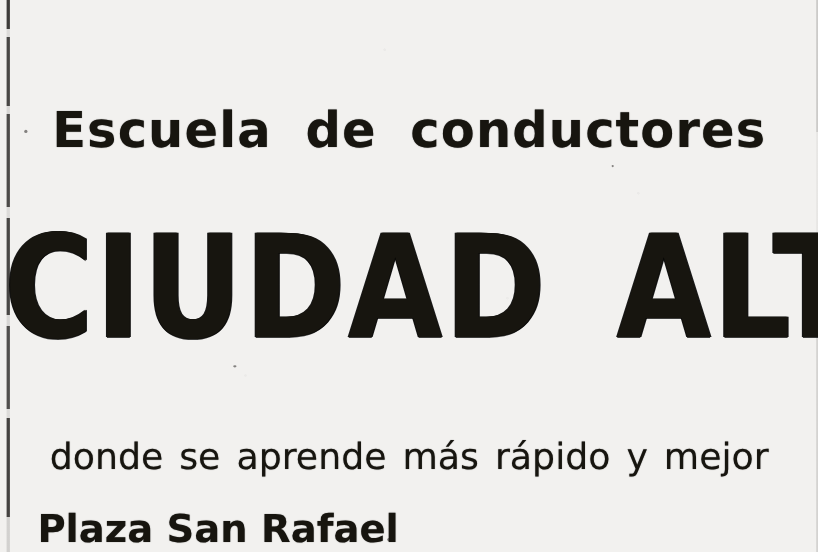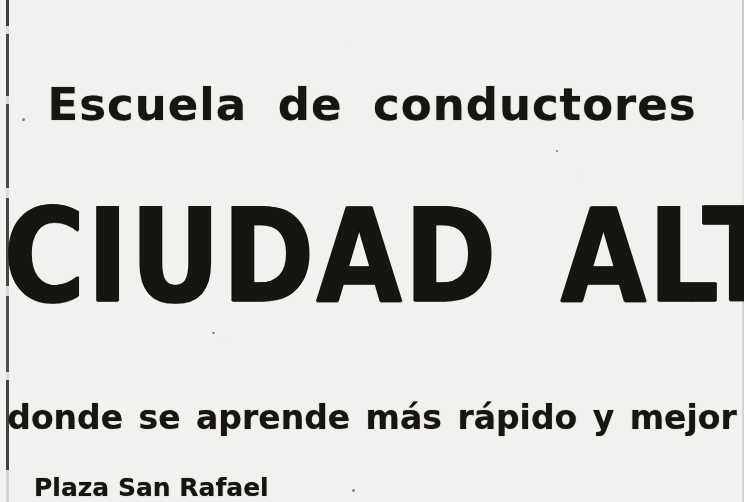--- a/index.html
+++ b/index.html
@@ -66,23 +66,22 @@
   }
 
   .content {
     position: absolute;
     left: 0;
     right: 0;
     top: 0;
     bottom: 0;
     display: flex;
     flex-direction: column;
-    justify-content: space-between;
+    justify-content: flex-end;
     color: #17150f;
-    margin-top: 44px;
   }
 
   .line {
     text-align: center;
     white-space: nowrap;
   }
 
   .headline-small {
     margin-top: 34px;
     font-size: 45px;
@@ -105,33 +104,33 @@
     transform-origin: center top;
     text-shadow:
       1px 0 0 rgba(0,0,0,0.9),
       -1px 0 0 rgba(0,0,0,0.9),
       0 1px 0 rgba(0,0,0,0.75);
   }
 
   .tagline {
     margin-top: 86px;
     font-size: 33px;
-    font-weight: 700;
+    font-weight: 400;
     font-family: "DejaVu Sans", sans-serif;
     letter-spacing: 0px;
     word-spacing: 4px;
     text-shadow: 0 0 1px rgba(0,0,0,0.5);
   }
 
   .footer {
     margin-top: 28px;
     display: flex;
     justify-content: space-between;
     padding: 0 20px 0 34px;
-    font-size: 25px;
+    font-size: 35px;
     font-weight: 700;
     font-family: "DejaVu Sans", sans-serif;
     text-shadow: 0 0 1px rgba(0,0,0,0.5);
   }
   .footer > div { white-space: nowrap; }
 </style>
 </head>
 <body>
 
 <div class="ad">

